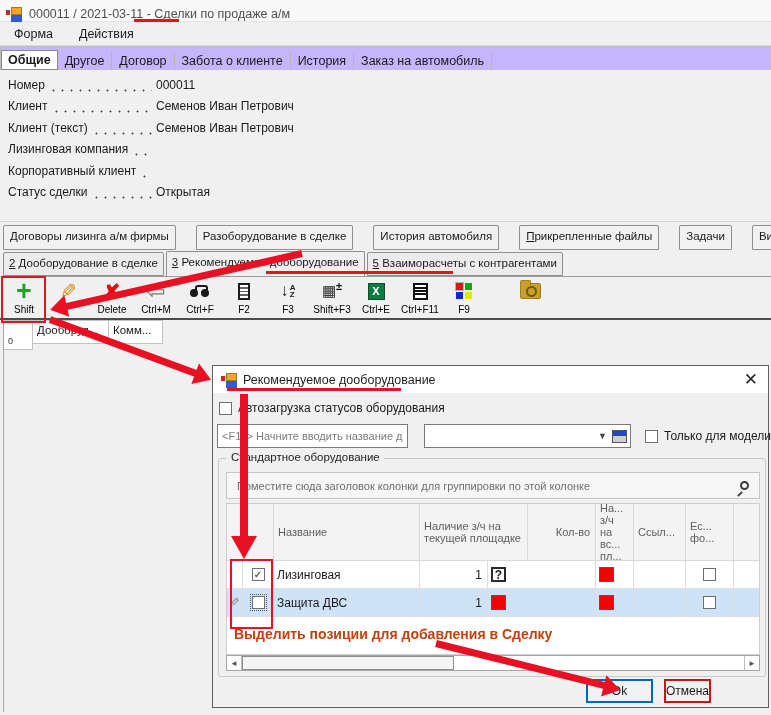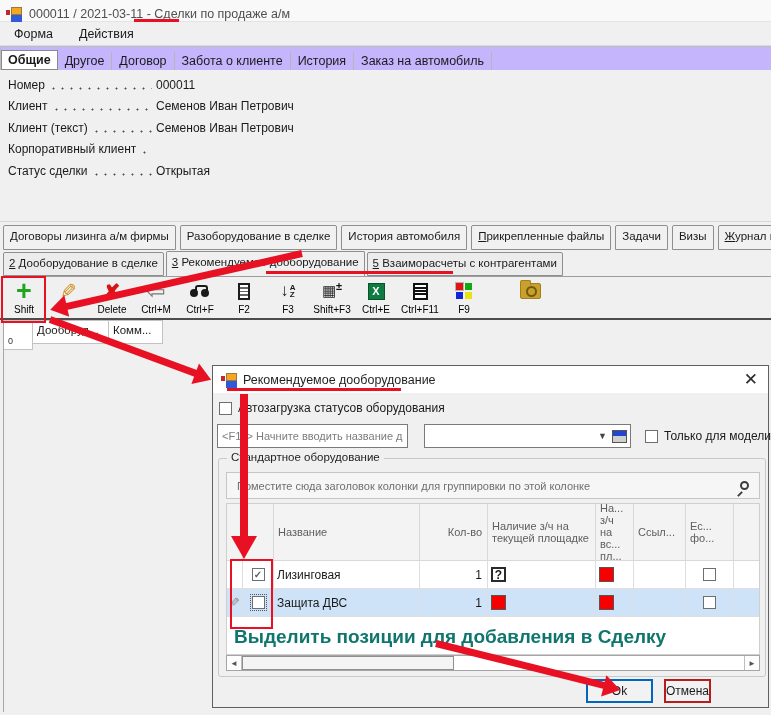--- a/index.html
+++ b/index.html
@@ -20,30 +20,30 @@
 
   
   .tabs1{position:absolute;top:46px;left:0;width:771px;height:24px;display:flex;align-items:flex-end;
     border-top:1px solid #bdbdbd;border-left:1px solid #bdbdbd;background:#c4b5fd;font-size:12.5px}
   .t1{padding:2px 7px;border-right:1px solid #b5b5b5;white-space:nowrap}
   .t1.active{font-weight:bold;background:#fff;border:1px solid #8a8a8a;padding:2px 6px}
 
   
   .formarea{position:absolute;top:74px;left:8px;width:430px}
   .frow{display:flex;align-items:center;height:21.5px}
-  .flhold{display:flex;width:148px;flex:none;}
+  .flhold{display:flex;width:148px;flex:none;align-items:flex-end}
   .flab{flex:none;white-space:nowrap}
   .leader{flex:1;height:12px;margin:0 4px;
     background-image:radial-gradient(circle,#4a4a4a 0.9px,transparent 1.1px);
     background-size:9px 3px;background-repeat:repeat-x;background-position:left bottom}
   .fval{white-space:nowrap}
   .formdiv{position:absolute;top:221px;left:0;width:771px;height:1px;background:#d6d6d6}
 
   
-  .tabs2{position:absolute;top:225px;left:3px;width:768px;height:26px;display:flex;gap:4px;overflow:hidden}
+  .tabs2{position:absolute;top:225px;left:3px;width:768px;height:26px;display:flex;gap:20px;overflow:hidden}
   .tab2{border:1px solid #8f8f8f;border-radius:2px 2px 0 0;background:#f1f1f1;padding:4px 6px 0 6px;
     font-size:11.5px;white-space:nowrap;height:25px}
   .tabs3{position:absolute;top:251px;left:3px;width:768px;height:26px;display:flex;gap:2px;overflow:hidden;
     border-bottom:1px solid #9c9c9c}
   .tab3{border:1px solid #8f8f8f;border-radius:2px 2px 0 0;background:#ececec;padding:4px 5px 0 5px;
     font-size:11.5px;white-space:nowrap;height:24px;margin-top:1px}
   .tab3.active{background:#f0f0f0;height:26px;margin-top:0;margin-bottom:-1px;border-bottom:1px solid #f0f0f0}
   .ak{display:inline-block}
   .ak::first-letter{text-decoration:underline}
 
@@ -148,21 +148,21 @@
   .okbtn{left:373px;top:313px;width:67px;border:2px solid #0067c0}
   .cancelbtn{left:451px;top:313px;width:47px;border:2px solid #b91c1c}
   .rline{position:absolute;height:3px;background:#e81123;z-index:50}
   .rbox{position:absolute;border:2px solid #e81123;z-index:50}
   .arr{position:absolute;height:7px;background:#e81123;transform-origin:0 50%;z-index:50}
   .arr::after{content:"";position:absolute;right:-16px;top:50%;transform:translateY(-50%);
     border-left:17px solid #e81123;border-top:11px solid transparent;border-bottom:11px solid transparent}
   .varrow-shaft{position:absolute;left:240px;top:394px;width:8px;height:142px;background:#e81123;z-index:50}
   .varrow-head{position:absolute;left:231px;top:536px;width:0;height:0;border-top:23px solid #e81123;
     border-left:13px solid transparent;border-right:13px solid transparent;z-index:50}
-  .rednote{position:absolute;left:21px;top:260px;font-size:19px;font-weight:bold;color:#0f766e;white-space:nowrap;z-index:40}
+  .rednote{position:absolute;left:21px;top:260px;font-size:14px;font-weight:bold;color:#c2410c;white-space:nowrap;z-index:40}
 </style>
 </head>
 <body>
 
 <div class="titlebar">
   <span class="form-icon"></span>
   <span class="title">000011 / 2021-03-11 - Сделки по продаже а/м</span>
 </div>
 
 <div class="menubar">
@@ -193,20 +193,27 @@
         <span class="leader"></span>
       </span>
     <span class="fval">Семенов Иван Петрович</span>
   </div>
   <div class="frow">
     <span class="flhold">
         <span class="flab">Клиент (текст)</span>
         <span class="leader"></span>
       </span>
     <span class="fval">Семенов Иван Петрович</span>
+  </div>
+  <div class="frow">
+    <span class="flhold">
+        <span class="flab">Лизинговая компания</span>
+        <span class="leader"></span>
+      </span>
+    <span class="fval"></span>
   </div>
   <div class="frow">
     <span class="flhold">
         <span class="flab">Корпоративный клиент</span>
         <span class="leader"></span>
       </span>
     <span class="fval"></span>
   </div>
   <div class="frow">
     <span class="flhold">
@@ -353,22 +360,22 @@
     <div class="grouphint">
       <span>Поместите сюда заголовок колонки для группировки по этой колонке</span>
       <span class="lens"></span>
     </div>
 
     <div class="dtable">
       <div class="thead">
         <span class="th w-ind"></span>
         <span class="th w-chk"></span>
         <span class="th w-name">Название</span>
+        <span class="th w-st1">Наличие з/ч на текущей площадке</span>
         <span class="th w-qty">Кол-во</span>
-        <span class="th w-st1">Наличие з/ч на текущей площадке</span>
         <span class="th w-st2">На... з/ч на вс... пл...</span>
         <span class="th w-link">Ссыл...</span>
         <span class="th w-extra">Ес... фо...</span>
         <span class="th w-fill"></span>
       </div>
 
       <div class="trow">
         <span class="td w-ind"></span>
         <span class="td w-chk">
             <span class="cb checked"></span>

